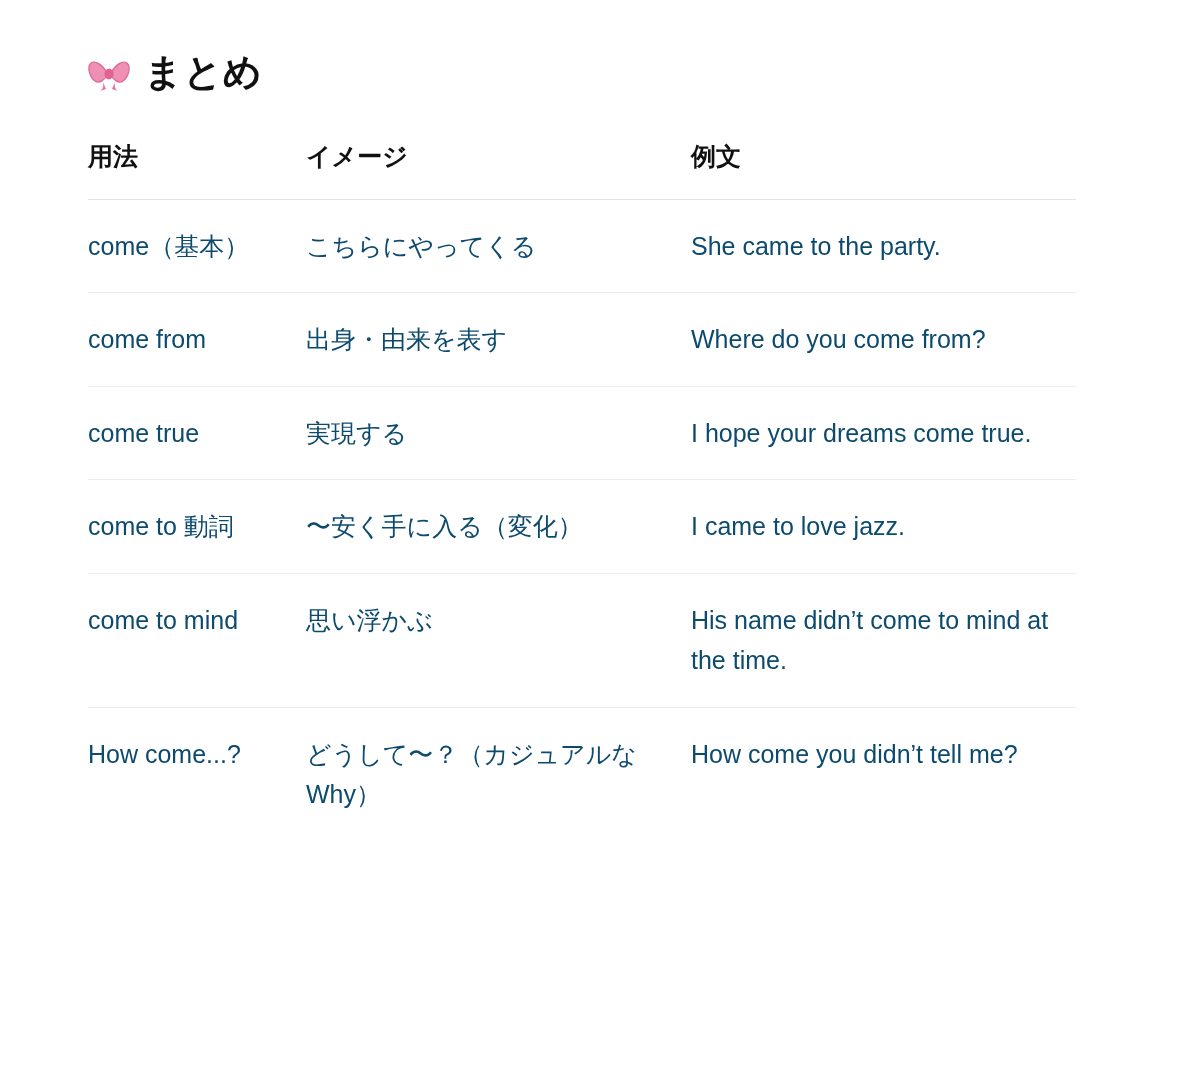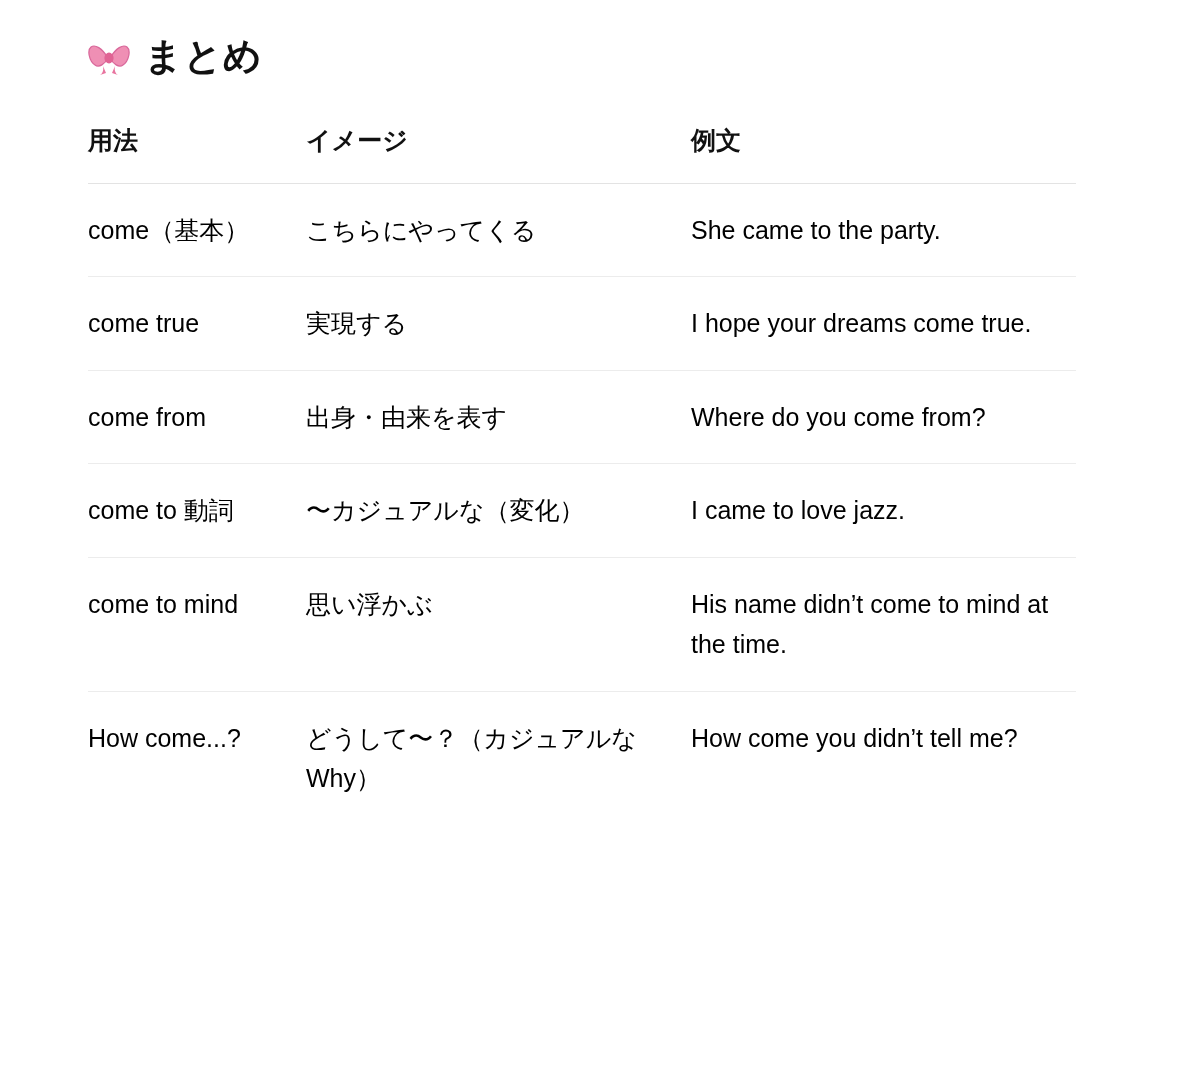--- a/index.html
+++ b/index.html
@@ -22,21 +22,21 @@
     background: #ffffff;
   }
   .heading {
     display: flex;
     align-items: center;
     gap: 14px;
     font-size: 38px;
     font-weight: 700;
     letter-spacing: 0.5px;
     line-height: 1.2;
-    margin: 0 0 44px 0;
+    margin: 16px 0 44px 0;
     color: #111111;
   }
   
   .ribbon-icon {
     width: 42px;
     height: 34px;
     flex: 0 0 auto;
     display: inline-block;
   }
   table.summary {
@@ -49,21 +49,21 @@
     font-size: 25px;
     font-weight: 700;
     color: #111111;
     padding: 0 0 26px 0;
     border-bottom: 1px solid #e3e3e3;
     vertical-align: bottom;
   }
   table.summary td {
     font-size: 25px;
     font-weight: 400;
-    color: #000000;
+    color: #0c4a6e;
     padding: 26px 0 26px 0;
     border-bottom: 1px solid #ececec;
     vertical-align: top;
     line-height: 1.62;
   }
   table.summary tr:last-child td {
     border-bottom: none;
   }
   col.c-usage { width: 218px; }
   col.c-image { width: 385px; }
@@ -102,32 +102,32 @@
         <th class="example">例文</th>
       </tr>
     </thead>
     <tbody>
       <tr>
         <td class="usage">come（基本）</td>
         <td class="image">こちらにやってくる</td>
         <td class="example">She came to the party.</td>
       </tr>
       <tr>
+        <td class="usage">come from</td>
+        <td class="image">出身・由来を表す</td>
+        <td class="example">Where do you come from?</td>
+      </tr>
+      <tr>
         <td class="usage">come true</td>
         <td class="image">実現する</td>
         <td class="example">I hope your dreams come true.</td>
       </tr>
       <tr>
-        <td class="usage">come from</td>
-        <td class="image">出身・由来を表す</td>
-        <td class="example">Where do you come from?</td>
-      </tr>
-      <tr>
         <td class="usage">come to 動詞</td>
-        <td class="image">〜カジュアルな（変化）</td>
+        <td class="image">〜安く手に入る（変化）</td>
         <td class="example">I came to love jazz.</td>
       </tr>
       <tr>
         <td class="usage">come to mind</td>
         <td class="image">思い浮かぶ</td>
         <td class="example">His name didn’t come to mind at the time.</td>
       </tr>
       <tr>
         <td class="usage">How come...?</td>
         <td class="image">どうして〜？（カジュアルな Why）</td>

